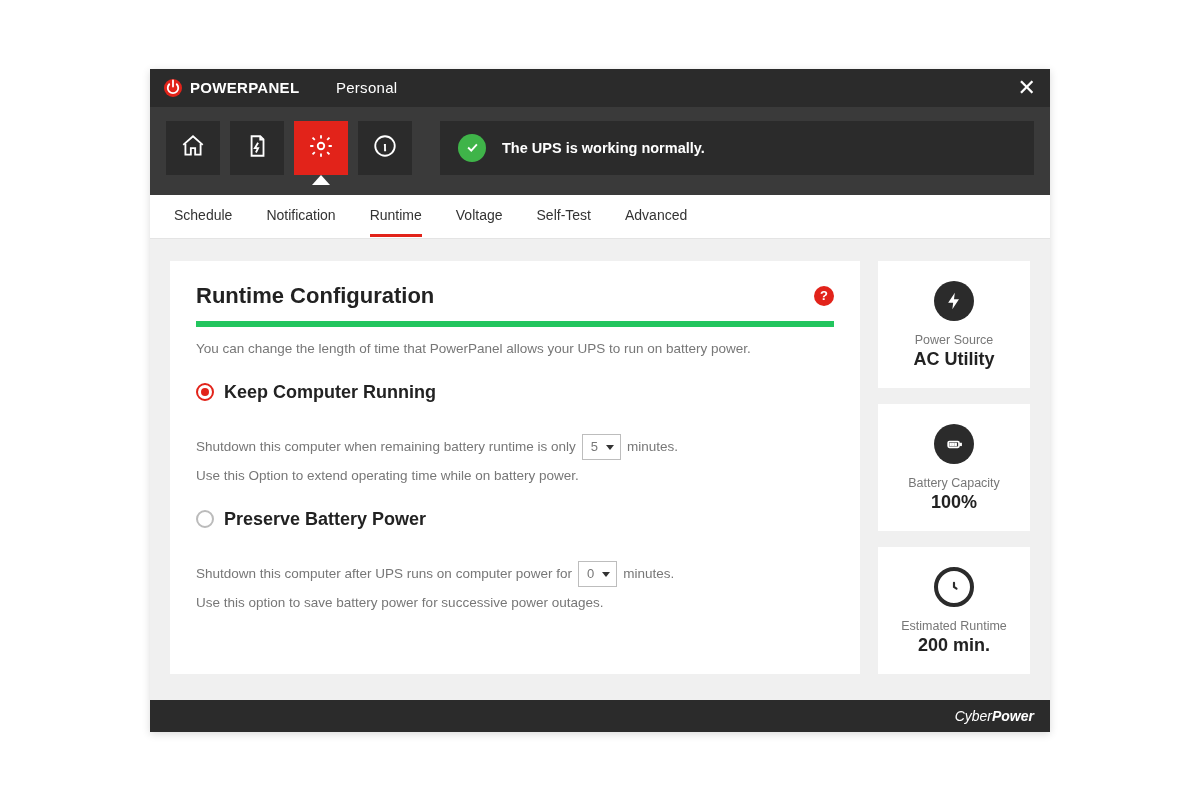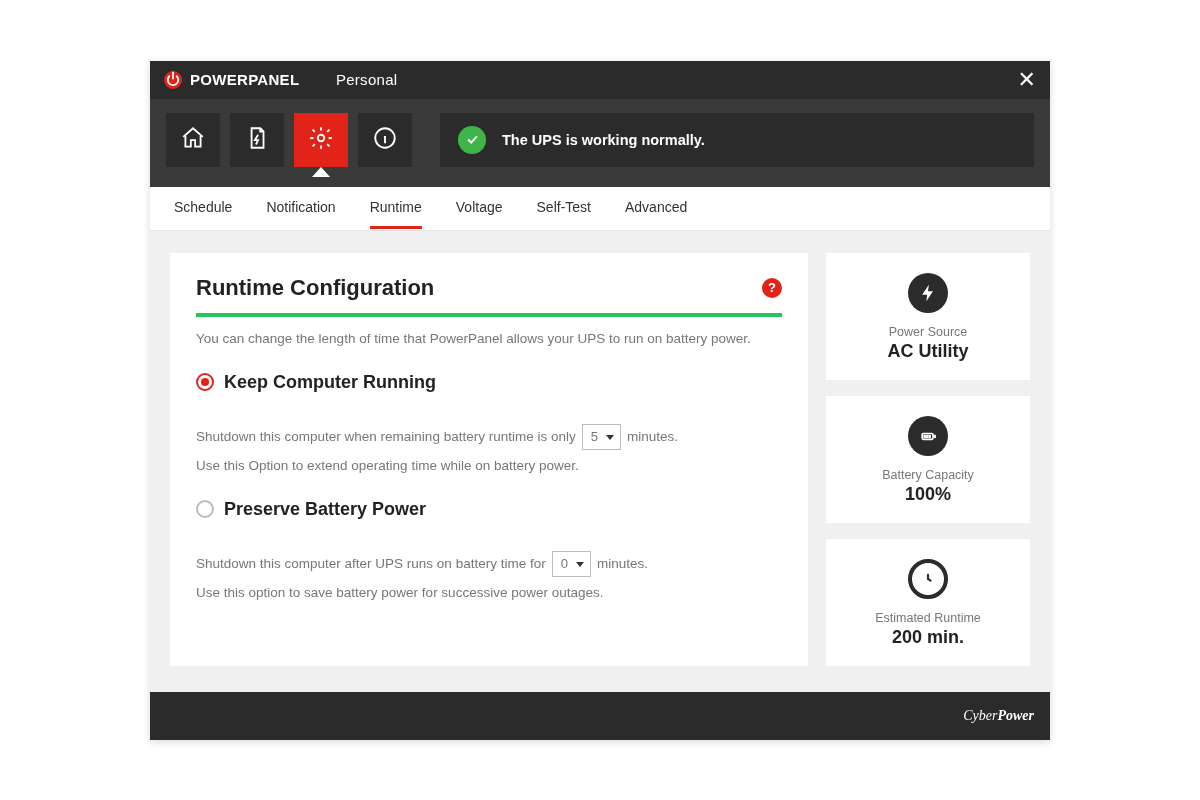--- a/index.html
+++ b/index.html
@@ -110,21 +110,21 @@
     padding: 22px 20px 26px 20px;
     background:#f0f0f0;
   }
   .main-panel {
     flex:1;
     background:#fff;
     padding: 22px 26px 30px 26px;
   }
   .panel-head {
     display:flex; justify-content:space-between; align-items:center;
-    border-bottom:4px solid #22c55e;
+    border-bottom:6px solid #22c55e;
     padding-bottom:12px;
     margin-bottom:14px;
   }
   .panel-title { font-size: 22px; font-weight:700; color:#222;}
   .help-badge {
     width:20px;height:20px;border-radius:50%;
     background:#e2231a;color:#fff;
     font-size:13px;font-weight:700;
     display:flex;align-items:center;justify-content:center;
     cursor:pointer;
@@ -157,45 +157,44 @@
     cursor:pointer;
   }
   .mini-select::after{
     content:"";
     position:absolute; right:6px; top:50%; transform:translateY(-40%);
     border-left:4px solid transparent;
     border-right:4px solid transparent;
     border-top:5px solid #333;
   }
   
-  .side-col { width: 204px; display:flex; flex-direction:column; gap:16px; }
+  .side-col { width: 152px; display:flex; flex-direction:column; gap:16px; }
   .card {
     background:#fff;
     padding: 20px 10px 18px 10px;
     display:flex;flex-direction:column;align-items:center;
   }
   .card-icon {
     width:40px;height:40px;border-radius:50%;
     background:#2b2b2b;
     display:flex;align-items:center;justify-content:center;
     margin-bottom:12px;
   }
   .card-icon svg { width:20px;height:20px; fill:#fff; stroke:#fff; }
   .card-icon.ring { background:transparent; border:4px solid #2b2b2b; }
   .card-label { font-size:12.5px; color:#777; margin-bottom:2px;}
   .card-value { font-size:18px; font-weight:700; color:#222;}
   
   .footer {
     background:#2b2b2b;
     color:#fff;
-    height:48px;
+    height:32px;
     display:flex; align-items:center; justify-content:flex-end;
     padding: 0 16px;
     font-size:14px;
-    font-family:Liberation Serif, serif;
   }
   .footer .cp { font-style:italic; font-weight:300; }
   .footer .cp b { font-style:italic; font-weight:700; }
 </style>
 </head>
 <body>
 
 <div class="app-window">
 
   <div class="titlebar">
@@ -289,21 +288,21 @@
         </div>
         <div class="opt-line2">Use this Option to extend operating time while on battery power.</div>
       </div>
 
       <div class="option">
         <div class="opt-head">
           <span class="radio"></span>
           <span class="opt-title">Preserve Battery Power</span>
         </div>
         <div class="opt-line">
-          <span>Shutdown this computer after UPS runs on battery time for</span>
+          <span>Shutdown this computer after UPS runs on computer power for</span>
           <span class="mini-select">
             <span>0</span>
           </span>
           <span>minutes.</span>
         </div>
         <div class="opt-line2">Use this option to save battery power for successive power outages.</div>
       </div>
     </div>
 
     <div class="side-col">

